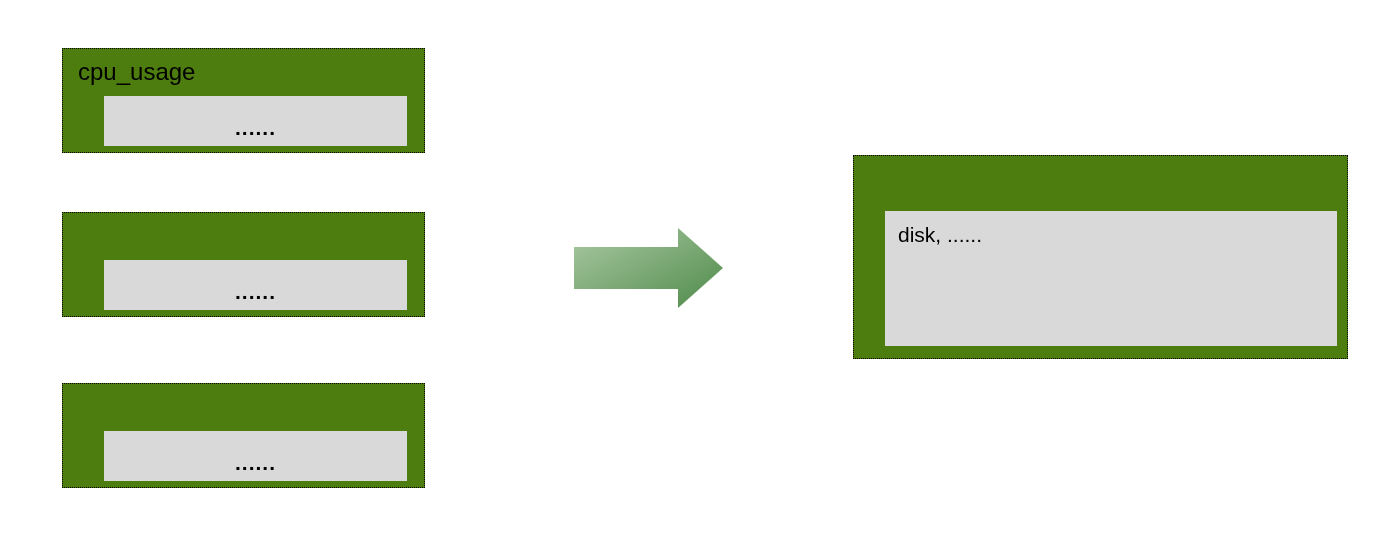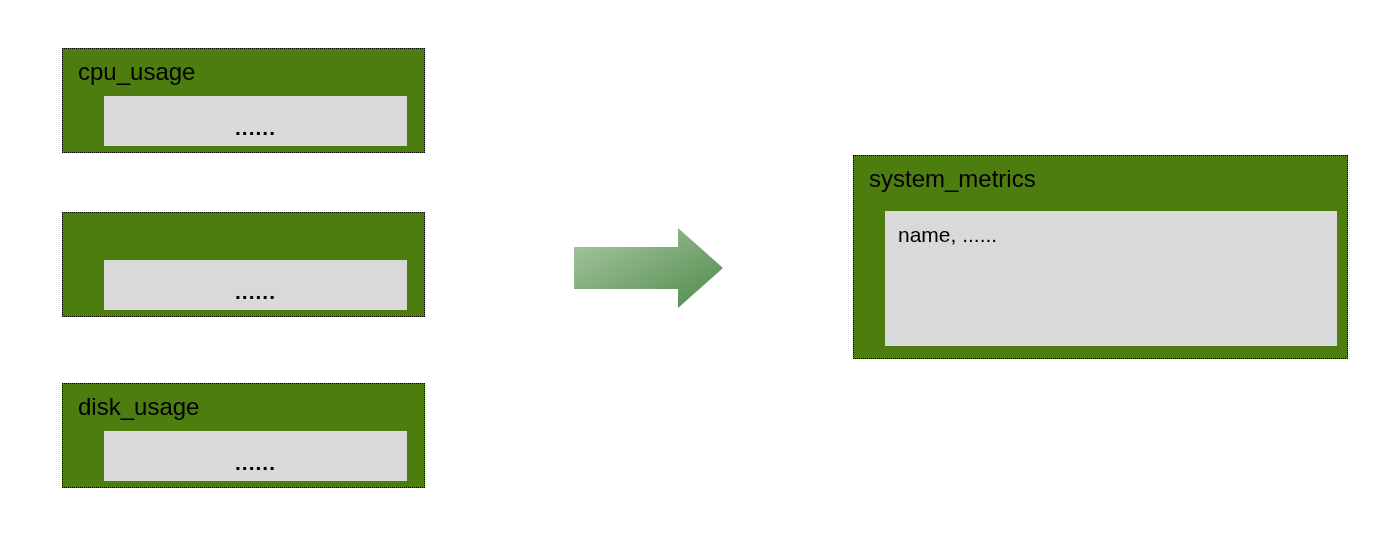--- a/index.html
+++ b/index.html
@@ -91,38 +91,36 @@
     </div>
   </div>
 
   <div class="dotted-box src-box" style="top:212px;">
     <div class="gray-bar">
       <span class="dots">......</span>
     </div>
   </div>
 
   <div class="dotted-box src-box" style="top:383px;">
-    <div class="box-title">disk_usage</div>
     <div class="gray-bar">
       <span class="dots">......</span>
     </div>
   </div>
 
   <div class="arrow-wrap">
     <svg width="149" height="80" viewBox="0 0 149 80" xmlns="http://www.w3.org/2000/svg">
       <defs>
         <linearGradient id="arrowGrad" x1="0%" y1="0%" x2="100%" y2="100%">
           <stop offset="0%" stop-color="#abc9a4"></stop>
           <stop offset="100%" stop-color="#4e8a49"></stop>
         </linearGradient>
       </defs>
       <polygon points="0,19 104,19 104,0 149,40 104,80 104,61 0,61" fill="url(#arrowGrad)"></polygon>
     </svg>
   </div>
 
   <div class="dotted-box target-box">
-    <div class="box-title">system_metrics</div>
     <div class="gray-panel">
-      <div class="field-line">name, ......</div>
+      <div class="field-line">disk, ......</div>
     </div>
   </div>
 
 </div>
 
 </body></html>

